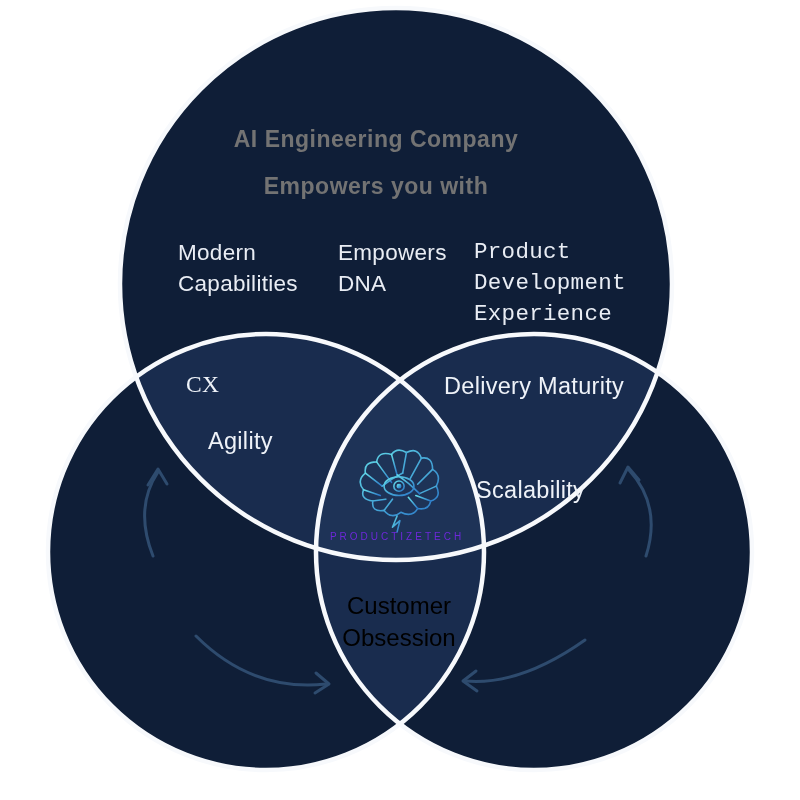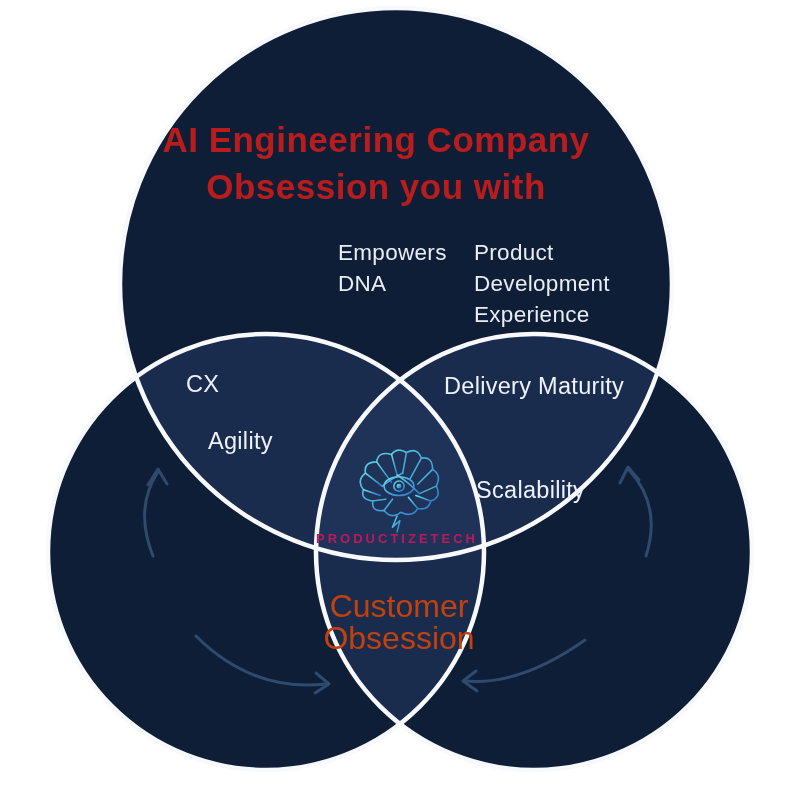--- a/index.html
+++ b/index.html
@@ -4,35 +4,35 @@
 <style>
   html,body{margin:0;padding:0;background:#ffffff;}
   .stage{
     position:relative;width:800px;height:800px;background:#ffffff;overflow:hidden;
     font-family:"Liberation Sans", sans-serif;
   }
   .stage svg{position:absolute;left:0;top:0;}
   .label{position:absolute;white-space:pre-line;color:#e9edf4;}
   .title{
     position:absolute;left:76px;top:116px;width:600px;text-align:center;
-    color:#b91c1c;font-weight:700;font-size:35px;line-height:47px;letter-spacing:.5px;
+    color:#737373;font-weight:700;font-size:23px;line-height:47px;letter-spacing:.5px;
   }
   .cap{
     font-size:22.5px;line-height:31px;letter-spacing:.3px;color:#e9edf4;font-weight:400;
   }
   .mid{font-size:23.5px;color:#eef2f8;letter-spacing:.3px;}
   .big{
     font-weight:700;font-size:31px;line-height:38px;text-align:center;
     color:#f3f6fa;letter-spacing:.4px;
   }
-  .customer{font-size:32px;line-height:32px;text-align:center;color:#c2410c;}
+  .customer{font-size:24px;line-height:32px;text-align:center;color:#000000;}
   .logo-wrap{position:absolute;left:343px;top:441px;width:112px;height:94px;}
   .logo-text{
     position:absolute;left:297px;top:531px;width:200px;text-align:center;
-    color:#be185d;font-size:13px;letter-spacing:3px;font-weight:700;
+    color:#6d28d9;font-size:10px;letter-spacing:3px;font-weight:400;
   }
 </style>
 </head>
 <body>
 
 <div class="stage">
 
   <svg width="800" height="800" viewBox="0 0 800 800">
     <defs>
       <clipPath id="clipT">
@@ -82,30 +82,32 @@
 
     <g fill="none" stroke="#f7f9fc" stroke-width="4.5">
       <circle cx="396" cy="284" r="276"></circle>
       <circle cx="266" cy="552" r="218"></circle>
       <circle cx="534" cy="552" r="218"></circle>
     </g>
   </svg>
 
   <div class="title">
     <div>AI Engineering Company</div>
-    <div>Obsession you with</div>
+    <div>Empowers you with</div>
   </div>
 
+  <div class="label cap" style="left:178px;top:237px;">Modern
+Capabilities</div>
   <div class="label cap" style="left:338px;top:237px;">Empowers
 DNA</div>
-  <div class="label cap" style="left:474px;top:237px;">Product
+  <div class="label cap" style="left:474px;top:237px;font-family:Liberation Mono, monospace;">Product
 Development
 Experience</div>
 
-  <div class="label mid" style="left:186px;top:371px;">CX</div>
+  <div class="label mid" style="left:186px;top:371px;font-family:Liberation Serif, serif;">CX</div>
   <div class="label mid" style="left:208px;top:428px;">Agility</div>
 
   <div class="label mid" style="left:444px;top:373px;">Delivery Maturity</div>
   <div class="label mid" style="left:476px;top:437px;margin-top:40px;">Scalability</div>
 
 
 
   <div class="label customer" style="left:299px;top:590px;width:200px;">Customer
 Obsession</div>
 

